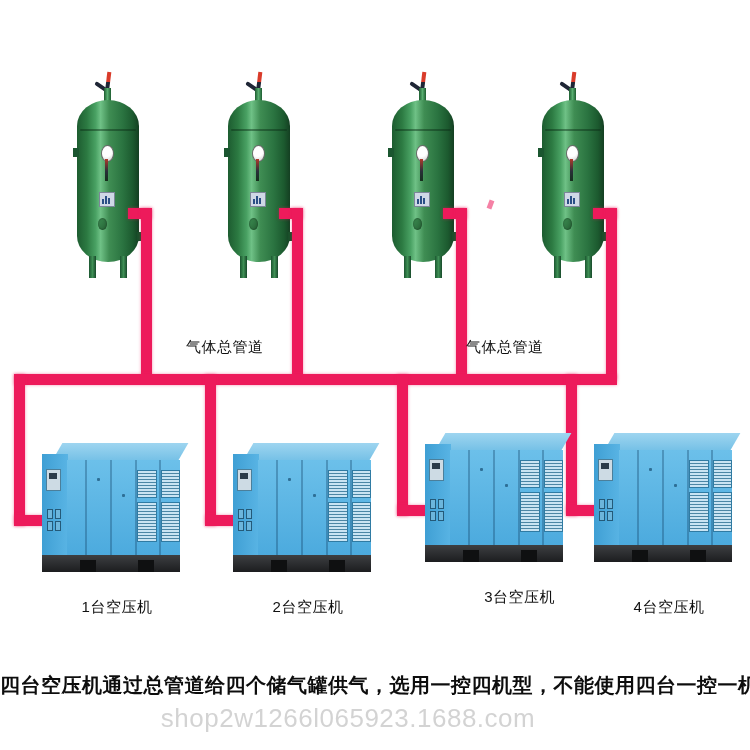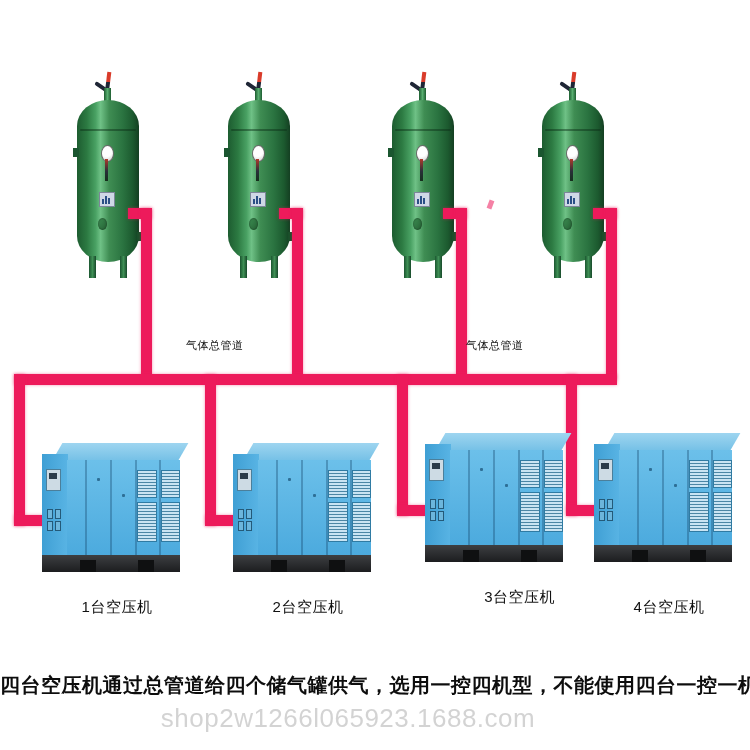--- a/index.html
+++ b/index.html
@@ -213,21 +213,21 @@
   .comp-base .notch {
     position: absolute;
     top: 5px;
     width: 16px; height: 12px;
     background: #0f1011;
   }
 
   
   .pipe-label {
     position: absolute;
-    font-size: 11px;
+    font-size: 15px;
     color: #111;
     white-space: nowrap;
     letter-spacing: 0.5px;
   }
   .comp-label {
     position: absolute;
     font-size: 15px;
     color: #111;
     white-space: nowrap;
     text-align: center;

